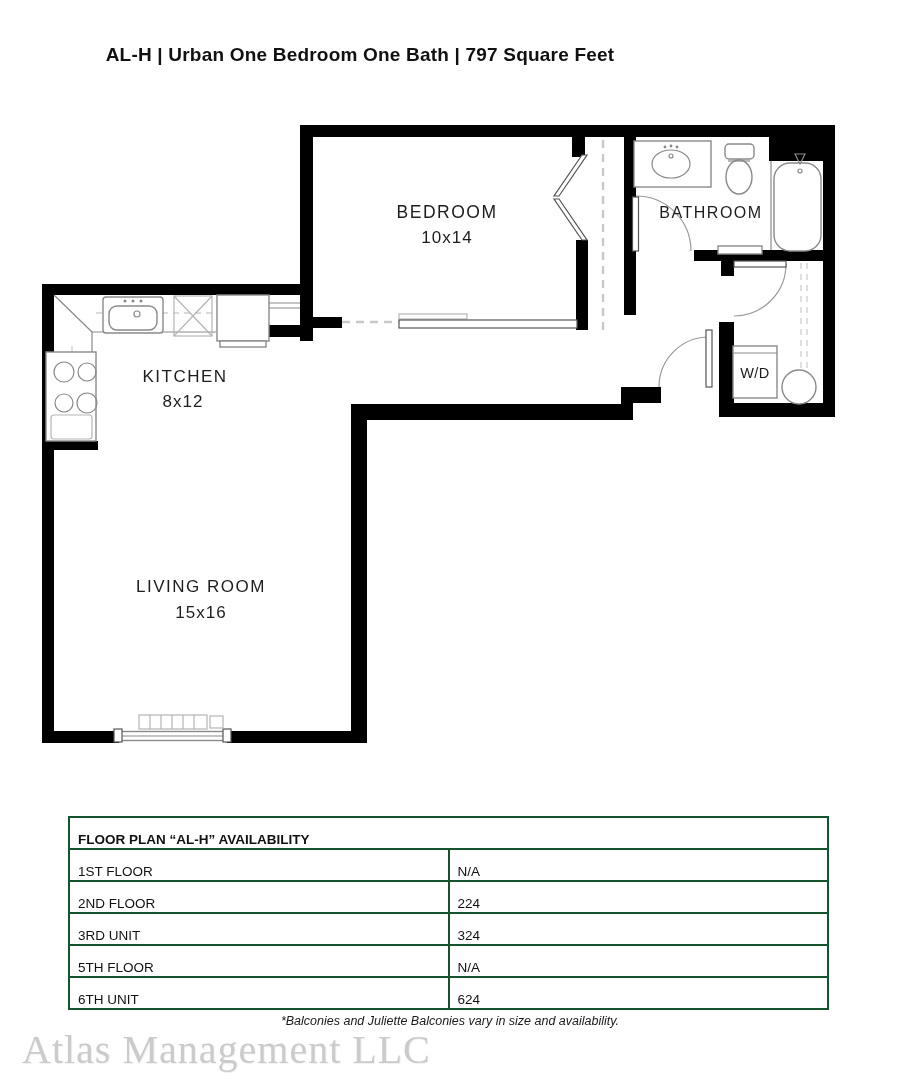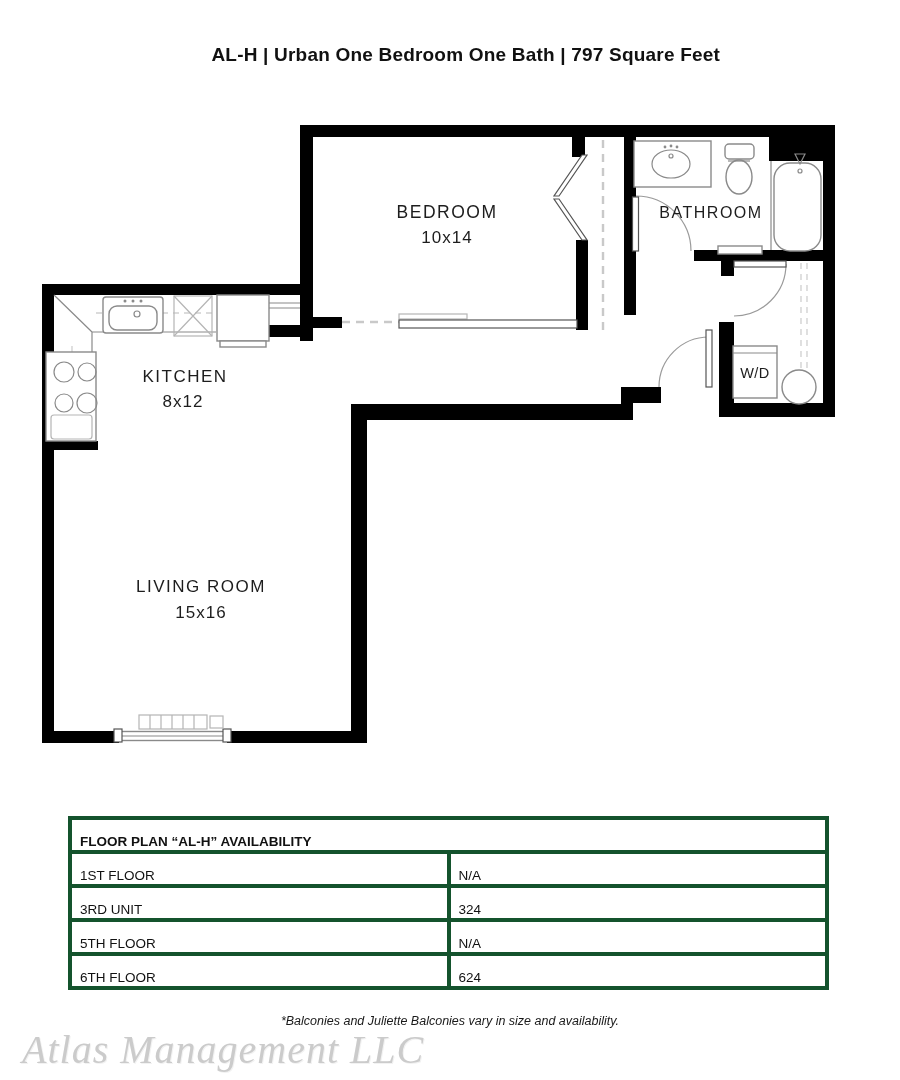--- a/index.html
+++ b/index.html
@@ -1,21 +1,21 @@
 <!DOCTYPE html>
 <html><head>
 <meta charset="utf-8">
 <style>
   html,body{margin:0;padding:0;background:#ffffff;}
   body{
     position:relative;width:900px;height:1080px;overflow:hidden;
     font-family:"Liberation Sans", sans-serif;color:#1d1d1d;
   }
   .page-title{
-    position:absolute;left:0;top:44px;width:720px;text-align:right;
+    position:absolute;left:0;top:44px;width:720px;text-align:center;
     font-size:19px;font-weight:bold;letter-spacing:.2px;color:#111;
   }
   .plan-wrap{position:absolute;left:24px;top:105px;width:820px;height:660px;}
   .plan-wrap svg{display:block;width:100%;height:100%;}
   .wall{fill:#000;stroke:none;}
   .fix{fill:#fff;stroke:#8a8a8a;stroke-width:1.4;}
   .fixlight{fill:none;stroke:#b5b5b5;stroke-width:1.2;}
   .thin{fill:none;stroke:#8a8a8a;stroke-width:1.2;}
   .arc{fill:none;stroke:#9a9a9a;stroke-width:1.2;}
   .leaf{fill:#fff;stroke:#555;stroke-width:1.2;}
@@ -26,35 +26,34 @@
   .room-dims{fill:#1d1d1d;font-family:"Liberation Sans",sans-serif;
     font-size:17px;letter-spacing:1px;text-anchor:middle;}
   .small-label{fill:#1d1d1d;font-family:"Liberation Sans",sans-serif;
     font-size:14.5px;letter-spacing:.5px;text-anchor:middle;}
   .avail-table{
     position:absolute;left:68px;top:816px;width:761px;
     border-collapse:collapse;table-layout:fixed;
     font-size:13.5px;color:#111;
   }
   .avail-table td{
-    border:4px solid #14532d;height:18px;padding:12px 0 0 8px;
+    border:2px solid #14532d;height:18px;padding:12px 0 0 8px;
     white-space:nowrap;overflow:hidden;vertical-align:middle;
   }
   .avail-table .c1{width:103px;}
   .avail-table .hdr{font-weight:bold;}
   .footnote{
     position:absolute;left:0;top:1014px;width:900px;text-align:center;
     font-style:italic;font-size:12.5px;color:#1a1a1a;
   }
   .watermark{
     position:absolute;left:22px;top:1026px;
     font-family:"Liberation Serif", serif;font-size:40px;
     color:#cbcbcb;letter-spacing:1px;
     text-shadow:1px 1px 0 #f2f2f2;
-    font-style:italic;
   }
 </style>
 </head>
 <body>
 
 <div class="page-title">AL-H | Urban One Bedroom One Bath | 797 Square Feet</div>
 
 <div class="plan-wrap">
 <svg viewBox="40 105 820 660" xmlns="http://www.w3.org/2000/svg">
 
@@ -197,29 +196,33 @@
 <table class="avail-table">
   <tbody>
     <tr>
       <td class="hdr" colspan="2">FLOOR PLAN “AL-H” AVAILABILITY</td>
     </tr>
     <tr>
       <td class="c1">1ST FLOOR</td>
       <td>N/A</td>
     </tr>
     <tr>
+      <td class="c1">2ND FLOOR</td>
+      <td>224</td>
+    </tr>
+    <tr>
       <td class="c1">3RD UNIT</td>
       <td>324</td>
     </tr>
     <tr>
       <td class="c1">5TH FLOOR</td>
       <td>N/A</td>
     </tr>
     <tr>
-      <td class="c1">6TH FLOOR</td>
+      <td class="c1">6TH UNIT</td>
       <td>624</td>
     </tr>
   </tbody>
 </table>
 
 <div class="footnote">*Balconies and Juliette Balconies vary in size and availability.</div>
 
 <div class="watermark">Atlas Management LLC</div>
 
 </body></html>

